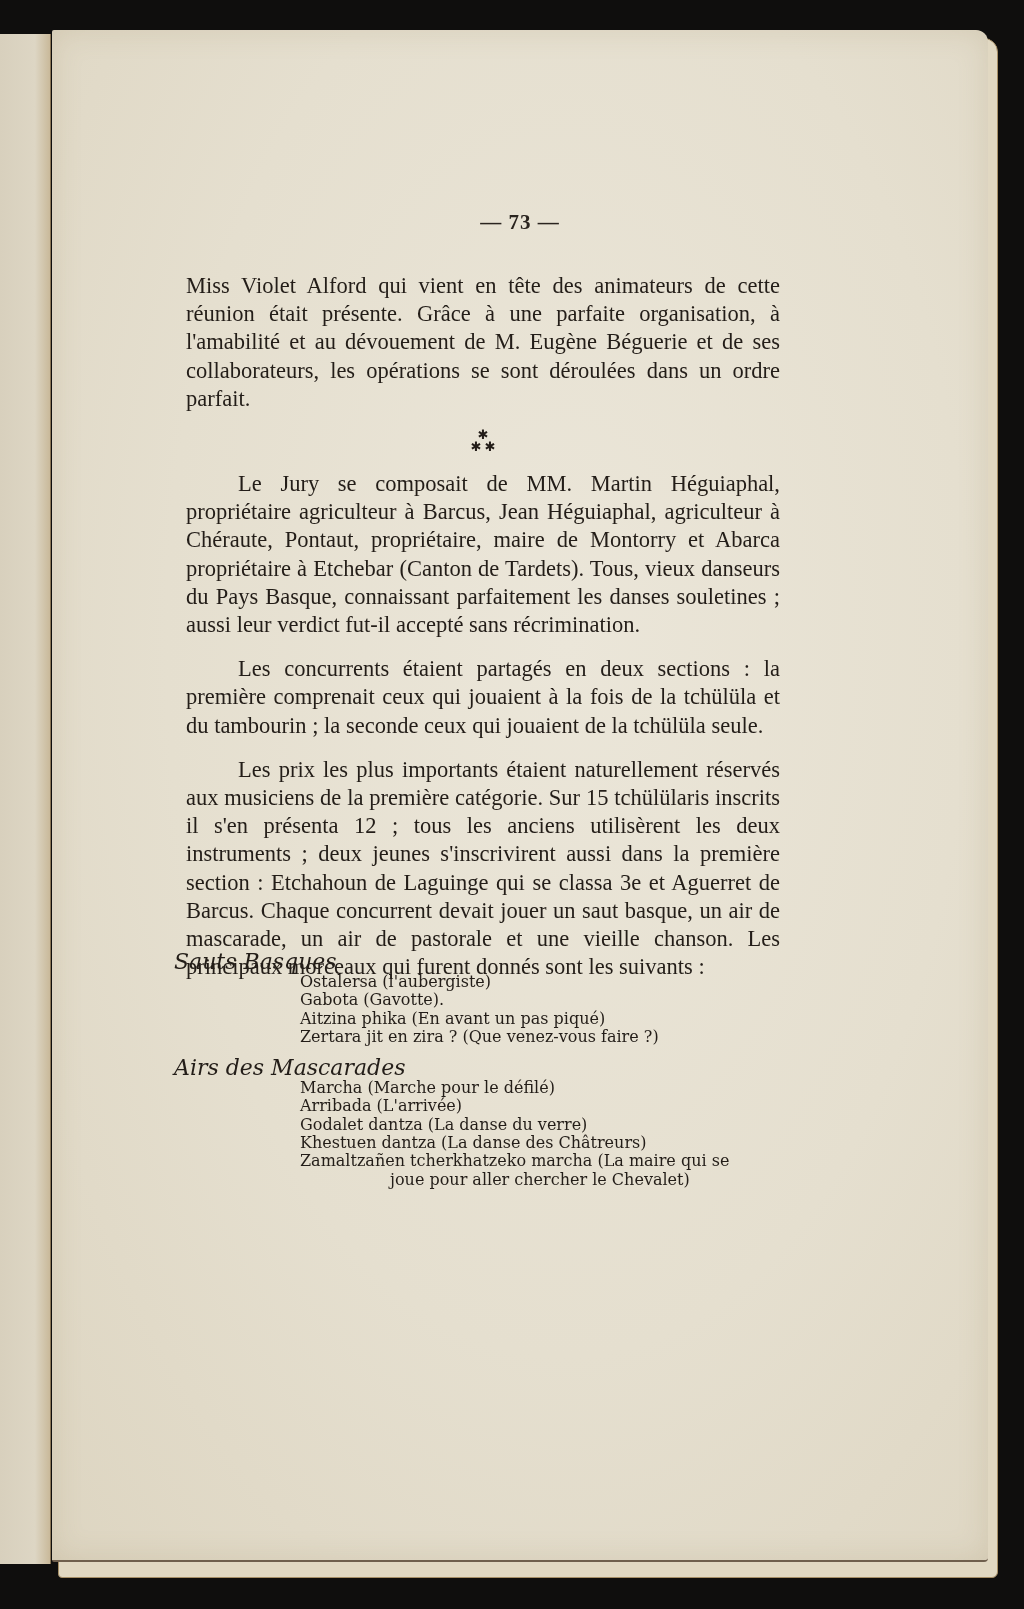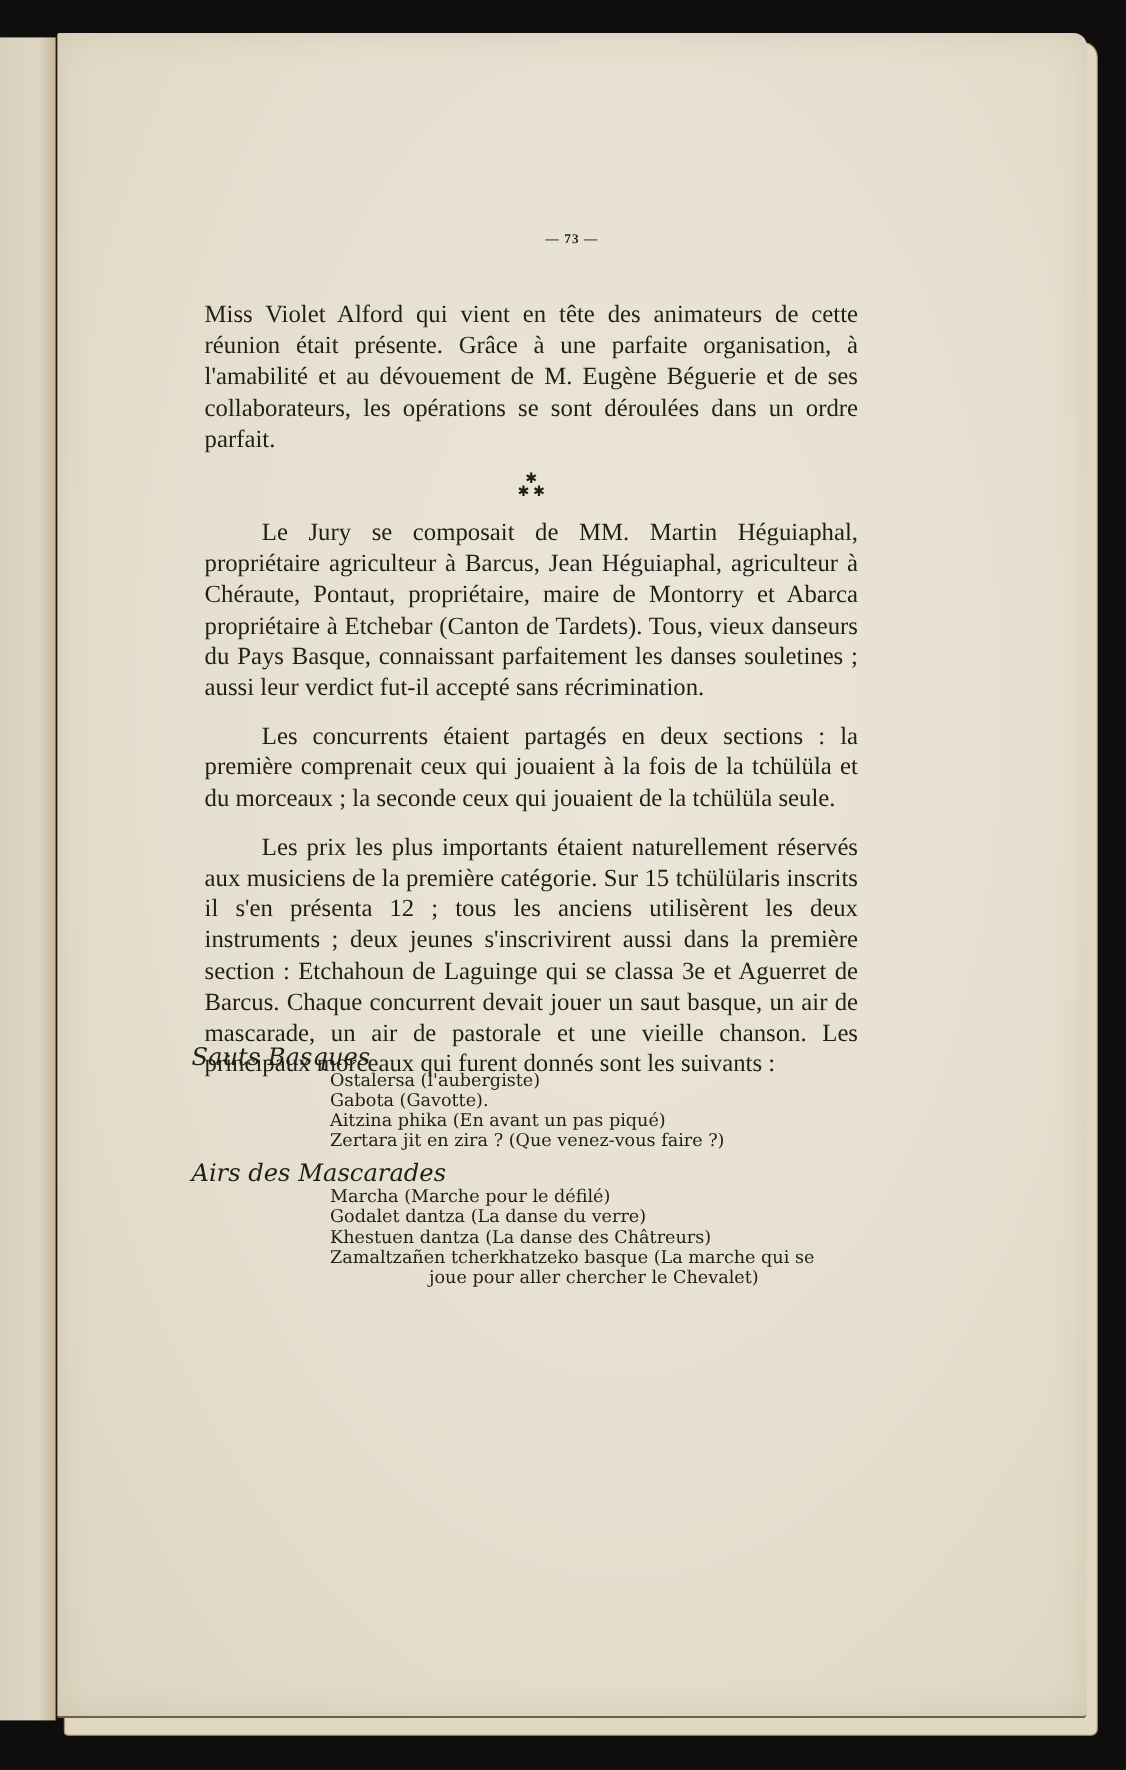--- a/index.html
+++ b/index.html
@@ -22,21 +22,21 @@
   }
   .page {
     position: absolute; left: 52px; top: 30px; width: 936px; height: 1530px;
     background: radial-gradient(ellipse at 55% 40%, #ebe6d9 0%, #e5dfcf 55%, #ddd5c1 100%);
     border-radius: 2px 12px 4px 2px;
     border-bottom: 2px solid #6f5f4d;
     box-shadow: inset 0 0 30px rgba(150,125,85,0.18);
   }
   .page-number {
     position: absolute; left: 0; width: 100%; top: 180px;
-    text-align: center; font-size: 12px; font-weight: bold; color: #2a241f;
+    text-align: center; font-size: 21px; font-weight: bold; color: #2a241f;
     letter-spacing: 1px;
   }
   .body-text {
     position: absolute; left: 118px; width: 626px; top: 226px;
     font-family: "Liberation Serif", serif;
     font-size: 22.5px; line-height: 28.2px; color: #231d18;
     text-align: justify;
   }
   .body-text p { margin: 16px; }
   .body-text p.indent { text-indent: 52px; font-family: Liberation Serif, serif; }
@@ -61,38 +61,39 @@
 <div class="left-page"></div>
 <div class="back-sheet"></div>
 
 <div class="page">
   <div class="page-number">— 73 —</div>
 
   <div class="body-text">
     <p>Miss Violet Alford qui vient en tête des animateurs de cette réunion était présente. Grâce à une parfaite organisation, à l'amabilité et au dévouement de M. Eugène Béguerie et de ses collaborateurs, les opérations se sont déroulées dans un ordre parfait.</p>
     <div class="stars">✱<br>✱ ✱</div>
     <p class="indent">Le Jury se composait de MM. Martin Héguiaphal, propriétaire agriculteur à Barcus, Jean Héguiaphal, agriculteur à Chéraute, Pontaut, propriétaire, maire de Montorry et Abarca propriétaire à Etchebar (Canton de Tardets). Tous, vieux danseurs du Pays Basque, connaissant parfaitement les danses souletines ; aussi leur verdict fut-il accepté sans récrimination.</p>
-    <p class="indent">Les concurrents étaient partagés en deux sections : la première comprenait ceux qui jouaient à la fois de la tchülüla et du morceaux ; la seconde ceux qui jouaient de la tchülüla seule.</p>
+    <p class="indent">Les concurrents étaient partagés en deux sections : la première comprenait ceux qui jouaient à la fois de la tchülüla et du tambourin ; la seconde ceux qui jouaient de la tchülüla seule.</p>
     <p class="indent">Les prix les plus importants étaient naturellement réservés aux musiciens de la première catégorie. Sur 15 tchülülaris inscrits il s'en présenta 12 ; tous les anciens utilisèrent les deux instruments ; deux jeunes s'inscrivirent aussi dans la première section : Etchahoun de Laguinge qui se classa 3e et Aguerret de Barcus. Chaque concurrent devait jouer un saut basque, un air de mascarade, un air de pastorale et une vieille chanson. Les principaux morceaux qui furent donnés sont les suivants :</p>
   </div>
 
   <div class="list-block">
     <p class="list-heading">Sauts Basques</p>
 
     <ul class="list-items">
       <li>Ostalersa (l'aubergiste)</li>
       <li>Gabota (Gavotte).</li>
       <li>Aitzina phika (En avant un pas piqué)</li>
       <li>Zertara jit en zira ? (Que venez-vous faire ?)</li>
     </ul>
 
     <p class="list-heading">Airs des Mascarades</p>
     <ul class="list-items">
       <li>Marcha (Marche pour le défilé)</li>
+      <li>Arribada (L'arrivée)</li>
       <li>Godalet dantza (La danse du verre)</li>
       <li>Khestuen dantza (La danse des Châtreurs)</li>
-      <li>Zamaltzañen tcherkhatzeko basque (La marche qui se</li>
+      <li>Zamaltzañen tcherkhatzeko marcha (La maire qui se</li>
       <li>
           <span class="cont">joue pour aller chercher le Chevalet)</span>
         </li>
     </ul>
   </div>
 </div>
 
 </body></html>

